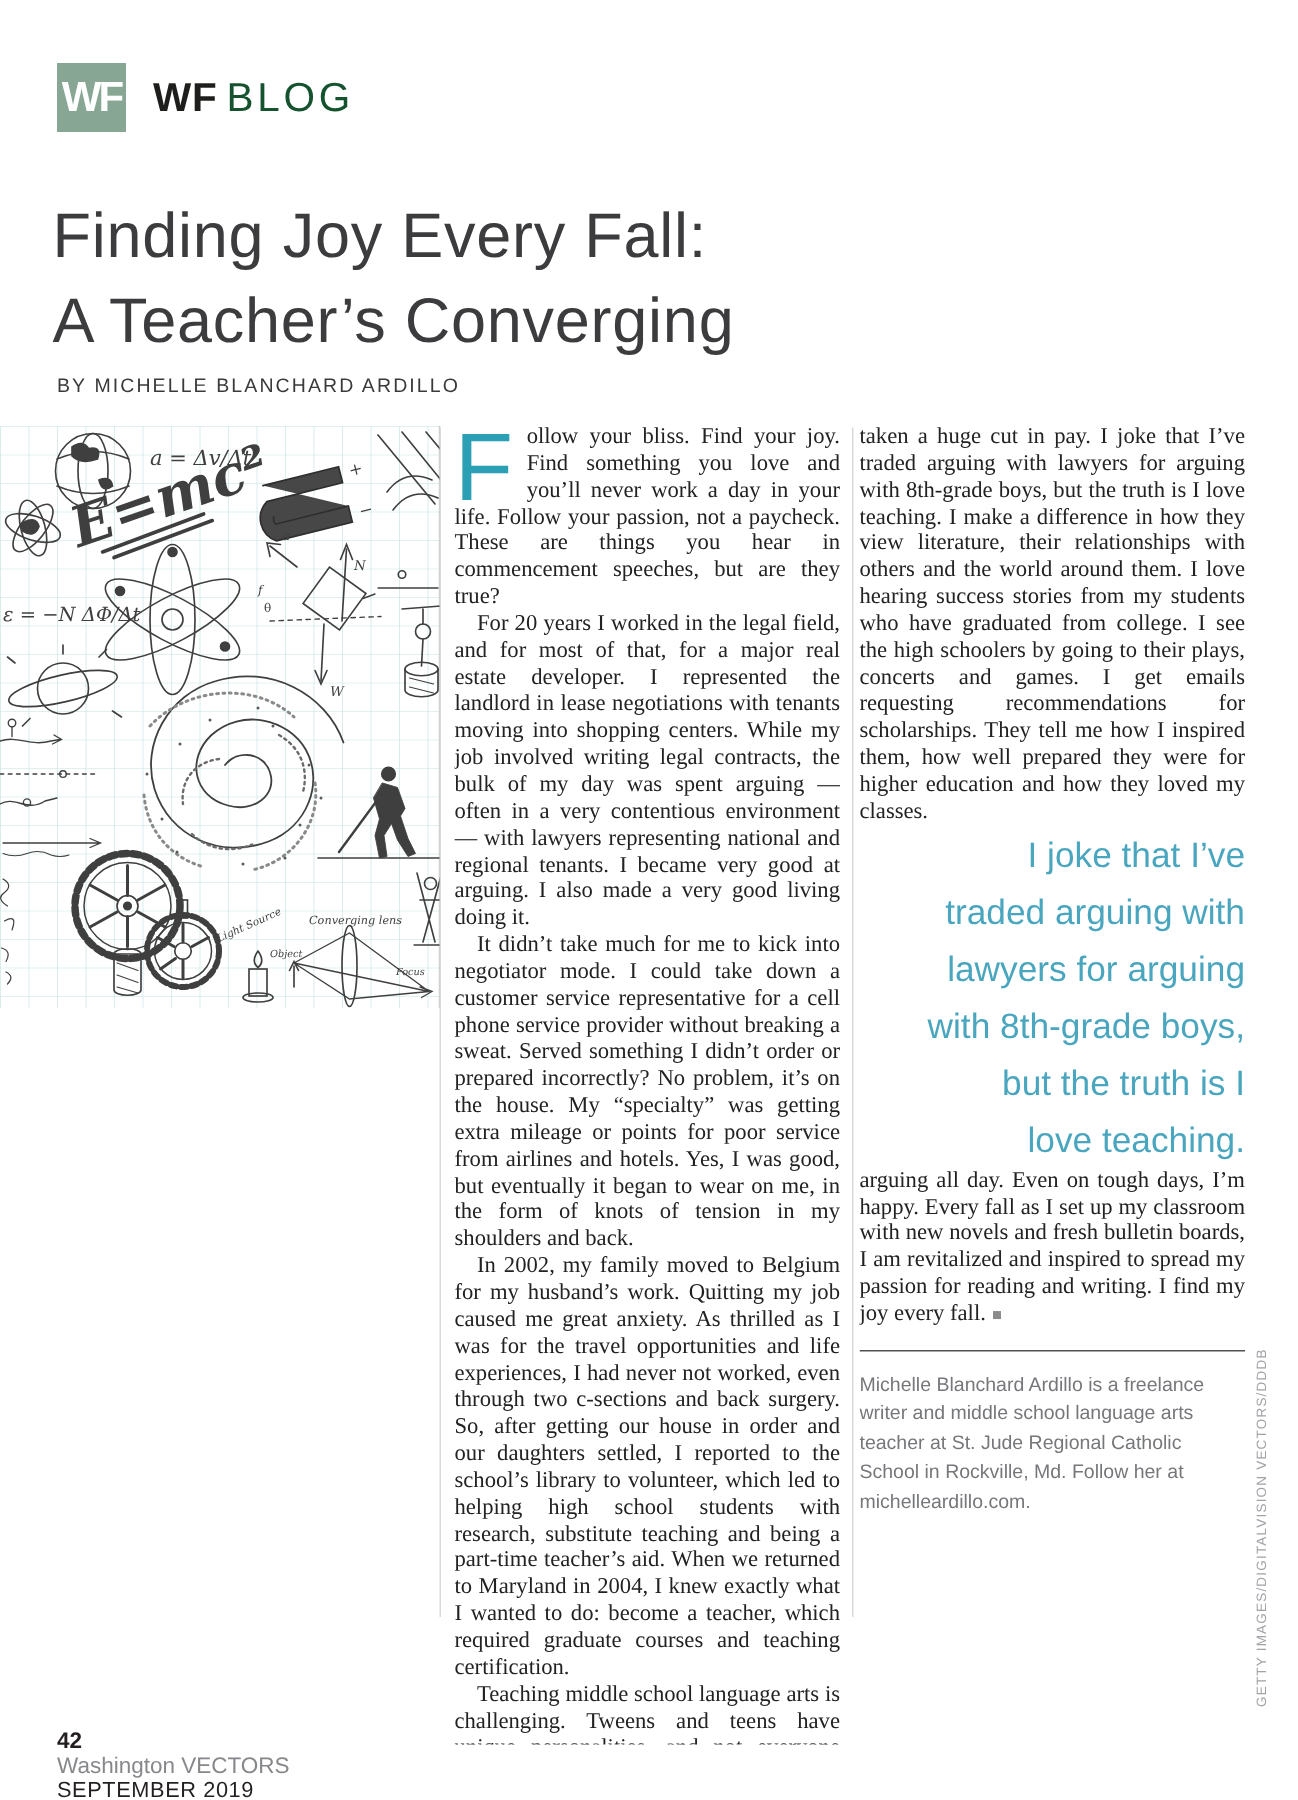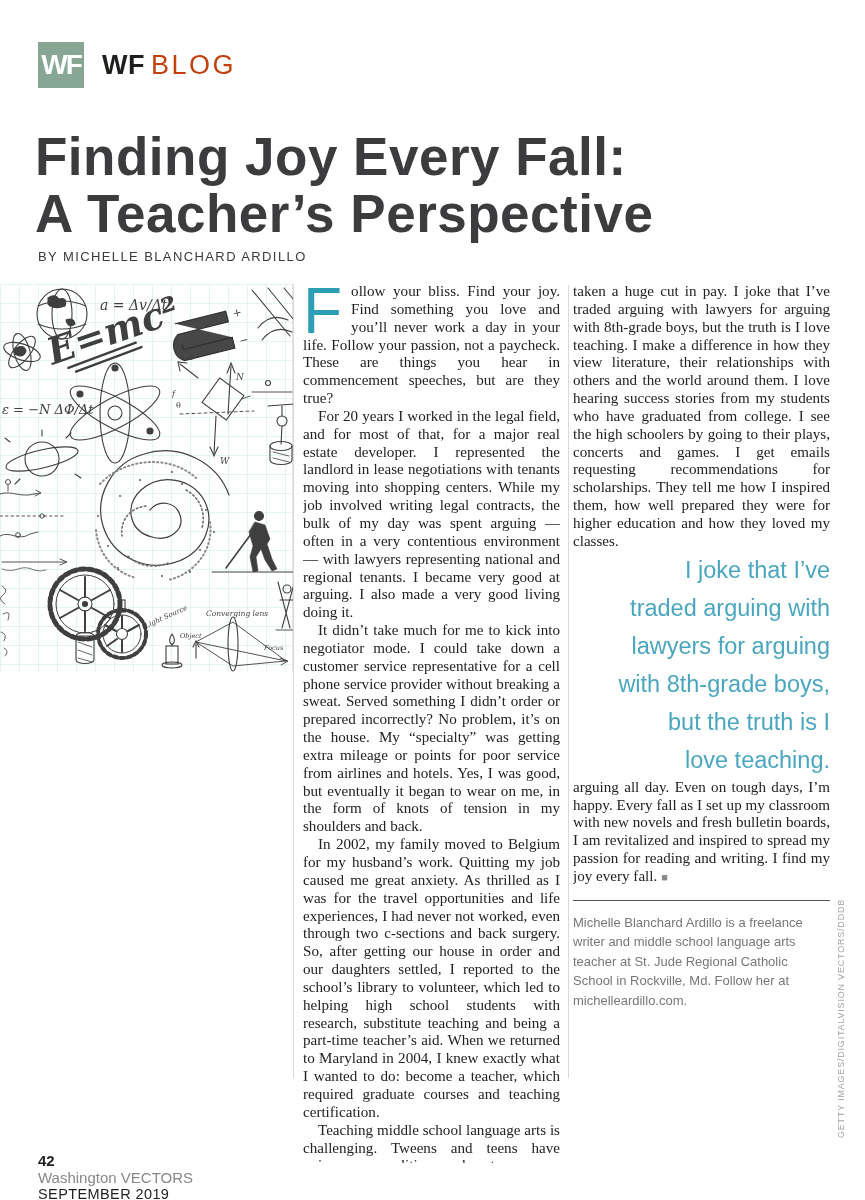--- a/index.html
+++ b/index.html
@@ -7,25 +7,25 @@
         font-family:"Liberation Serif",serif;color:#232323;}
 
   
   .logo-box{position:absolute;left:38px;top:42px;width:46px;height:46px;background:#87a794;
             display:flex;align-items:center;justify-content:center;}
   .logo-box span{font-family:"Liberation Sans",sans-serif;font-weight:bold;font-size:28px;
                  color:#ffffff;letter-spacing:-2px;}
   .brand{position:absolute;left:102px;top:50px;font-family:"Liberation Sans",sans-serif;
          font-size:27px;color:#1e1e1c;}
   .brand .b1{font-weight:bold;letter-spacing:0.5px;}
-  .brand .b2{font-weight:normal;letter-spacing:2.5px;margin-left:6px;color:#c2410c;}
+  .brand .b2{font-weight:normal;letter-spacing:2.5px;margin-left:6px;color:#14532d;}
 
   
   .title{position:absolute;left:35px;top:128px;font-family:"Liberation Sans",sans-serif;
-         font-weight:700;font-size:53px;line-height:57px;color:#3c3c3e;letter-spacing:0.5px;}
+         font-weight:400;font-size:42px;line-height:57px;color:#3c3c3e;letter-spacing:0.5px;}
   .byline{position:absolute;left:38px;top:249px;font-family:"Liberation Sans",sans-serif;
           font-size:13px;letter-spacing:1.4px;color:#3a3a3a;}
 
   
   .colrule{position:absolute;top:285px;width:1px;height:793px;background:#d9dadb;}
   .rule-a{left:293px;} .rule-b{left:568px;}
   .col{position:absolute;top:283px;width:257px;height:880px;overflow:hidden;
        font-size:15.1px;line-height:17.85px;text-align:justify;color:#222222;}
   .col1{left:303px;} .col2{left:573px;}
   .col p{margin:0;text-indent:15px;}
@@ -64,21 +64,21 @@
 
   <div class="logo-box">
     <span>WF</span>
   </div>
   <div class="brand">
     <span class="b1">WF</span><span class="b2">BLOG</span>
   </div>
 
   <div class="title">
     <div>Finding Joy Every Fall:</div>
-    <div>A Teacher’s Perspective</div>
+    <div>A Teacher’s Converging</div>
   </div>
   <div class="byline">BY MICHELLE BLANCHARD ARDILLO</div>
 
   <div class="illo">
     <svg width="294" height="390" viewBox="0 0 294 390">
       <defs>
         <pattern id="grid" width="19" height="19" patternUnits="userSpaceOnUse">
           <path d="M19 0 H0 V19" fill="none" stroke="#c2e2e1" stroke-width="0.8"></path>
         </pattern>
       </defs>

